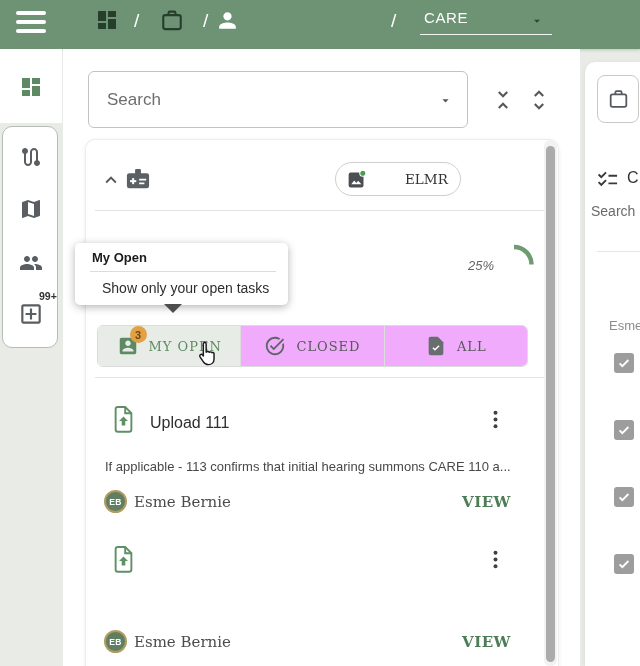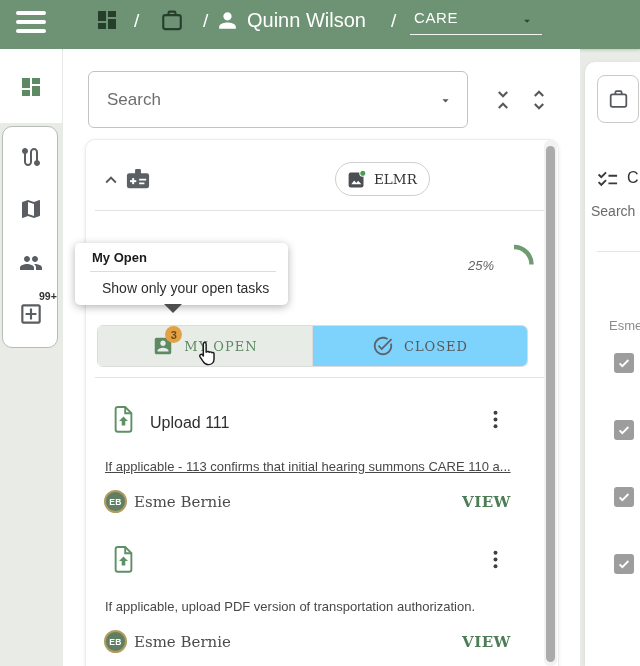--- a/index.html
+++ b/index.html
@@ -7,52 +7,52 @@
        font-family:"Liberation Sans",sans-serif;}
   .abs{position:absolute;}
   svg{display:block;}
 
   
   .header{left:0;top:0;width:640px;height:49px;background:#6d9274;box-shadow:0 1px 3px rgba(0,0,0,.18);}
   .hamburger{left:16px;top:11px;width:30px;height:22px;display:flex;flex-direction:column;justify-content:space-between;cursor:pointer;}
   .hamburger span{display:block;height:3.6px;background:#fff;border-radius:2px;}
   .crumb-slash{color:#fff;font-size:19px;font-weight:300;}
   .crumb-name{color:#fff;font-size:20px;}
-  .ctx-select{left:410px;top:6px;width:132px;height:28px;border-bottom:1.6px solid rgba(255,255,255,.9);cursor:pointer;}
+  .ctx-select{left:420px;top:6px;width:132px;height:28px;border-bottom:1.6px solid rgba(255,255,255,.9);cursor:pointer;}
   .ctx-value{position:absolute;left:4px;top:3px;color:#fff;font-size:15px;letter-spacing:.6px;}
 
   
   .side-top{left:0;top:49px;width:62px;height:74px;background:#fff;}
   .side-group{left:2px;top:126px;width:54px;height:220px;background:#fff;border:1.5px solid #b7bcb6;border-radius:10px;}
   .side-badge{left:39px;top:290px;font-size:10.5px;font-weight:bold;color:#333;}
 
   
   .main-panel{left:63px;top:49px;width:517px;height:617px;background:#fff;}
 
   .search-box{left:88px;top:71px;width:380px;height:57px;background:#fff;border:1.4px solid #c3c3c3;border-radius:6px;box-sizing:border-box;}
   .search-input{position:absolute;left:16px;top:14px;width:310px;height:26px;border:0;outline:none;font-size:17px;color:#555;background:transparent;font-family:"Liberation Sans",sans-serif;}
   .search-input::placeholder{color:#6e6e6e;opacity:1;}
   .icon-btn{cursor:pointer;}
 
   .card{left:85px;top:139px;width:472px;height:527px;background:#fff;border:1px solid #ececec;border-bottom:none;border-radius:10px 10px 0 0;box-shadow:0 1px 4px rgba(0,0,0,.07);}
   .card-title{left:160px;top:170px;font-size:17px;color:#3d3d3d;}
-  .chip{height:34px;background:#fff;border:1.3px solid #cfcfcf;border-radius:17px;box-sizing:border-box;display:flex;align-items:center;padding:0 12px 0 10px;cursor:pointer;}
+  .chip{height:34px;background:#fff;border:1.3px solid #cfcfcf;border-radius:17px;box-sizing:border-box;display:flex;align-items:center;padding:0 12px 0 10px;cursor:pointer;gap:31px;}
   .chip-label{font-family:"DejaVu Serif",serif;font-size:13.5px;color:#333;margin-left:7px;}
   .divider{background:#e3e3e3;height:1px;}
 
   .progress-label{left:468px;top:258px;font-size:13px;color:#636363;font-style:italic;}
 
   .tooltip{left:75px;top:243px;width:213px;height:62px;background:#fff;border-radius:5px;box-shadow:0 2px 8px rgba(0,0,0,.3);z-index:6;}
   .tooltip-title{position:absolute;left:17px;top:7px;font-size:13px;font-weight:bold;color:#1b1b1b;}
   .tooltip-divider{position:absolute;left:15px;top:28px;width:186px;height:1px;background:#dcdcdc;}
   .tooltip-body{position:absolute;left:27px;top:37px;font-size:14px;color:#2e2e2e;}
   .tooltip-arrow{left:164px;top:304px;width:0;height:0;border-left:9px solid transparent;border-right:9px solid transparent;border-top:9px solid #4e4e4e;z-index:6;}
 
   .tabs{left:97px;top:325px;width:431px;height:42px;border:1.3px solid #dcdcdc;border-radius:6px;box-sizing:border-box;display:flex;overflow:hidden;}
-  .tab{flex:1;display:flex;align-items:center;justify-content:center;cursor:pointer;background:#7dd3fc;}
+  .tab{flex:1;display:flex;align-items:center;justify-content:center;cursor:pointer;background:#f0abfc;}
   .tab + .tab{border-left:1px solid #dcdcdc;}
   .tab.active{background:#e8ece7;}
   .tab-label{font-family:"DejaVu Serif",serif;font-size:13px;letter-spacing:1px;margin-left:10px;color:#585858;}
   .tab.active .tab-label{color:#5e8a63;}
   .tab-iconwrap{position:relative;}
   .tab-badge{position:absolute;right:-8px;top:-9px;width:17px;height:17px;border-radius:50%;background:#e2a244;color:#6b4a16;font-size:11px;font-weight:bold;display:flex;align-items:center;justify-content:center;}
 
   .task-title{font-size:16px;color:#2f2f2f;}
   .task-desc{font-size:13px;color:#484848;white-space:nowrap;overflow:hidden;width:445px;}
   .avatar{width:23px;height:23px;border-radius:50%;background:#5f7e62;border:2.5px solid #b29b5e;box-sizing:border-box;color:#fff;font-size:8.5px;font-weight:bold;display:flex;align-items:center;justify-content:center;letter-spacing:.3px;}
@@ -94,21 +94,20 @@
           <path d="M9 7V5.2C9 4.5 9.5 4 10.2 4h3.6c.7 0 1.2.5 1.2 1.2V7"></path>
           <rect x="4.5" y="7" width="15" height="12" rx="1.8"></rect>
         </svg>
     </div>
     <div class="abs crumb-slash" style="left:203px;top:10px;">/</div>
     <div class="abs" style="left:215px;top:8px;cursor:pointer;">
       <svg width="25" height="25" viewBox="0 0 24 24" fill="#fff">
           <path d="M12 12c2.2 0 4-1.8 4-4s-1.8-4-4-4-4 1.8-4 4 1.8 4 4 4zm0 2c-2.7 0-8 1.3-8 4v2h16v-2c0-2.7-5.3-4-8-4z"></path>
         </svg>
     </div>
-    <div class="abs crumb-name" style="left:247px;top:9px;">Quinn Wilson</div>
     <div class="abs crumb-slash" style="left:391px;top:10px;">/</div>
 
     <div class="abs ctx-select">
       <span class="ctx-value">CARE</span>
       <svg class="abs" style="left:110px;top:8px;" width="14" height="14" viewBox="0 0 24 24" fill="#2c4532">
           <path d="M7 10l5 5 5-5z"></path>
         </svg>
     </div>
   </div>
 
@@ -211,59 +210,65 @@
         <span class="tab-badge">3</span>
       </span>
       <span class="tab-label">MY OPEN</span>
     </div>
     <div class="tab">
       <svg width="22" height="22" viewBox="0 0 24 24" fill="#5f6367">
           <path d="M22 5.18 10.59 16.6l-4.24-4.24 1.41-1.41 2.83 2.83 10-10L22 5.18zm-2.21 5.04c.13.57.21 1.17.21 1.78 0 4.42-3.58 8-8 8s-8-3.58-8-8 3.58-8 8-8c1.58 0 3.04.46 4.28 1.25l1.44-1.44C16.1 2.67 14.13 2 12 2 6.48 2 2 6.48 2 12s4.48 10 10 10 10-4.48 10-10c0-1.19-.22-2.33-.6-3.39l-1.61 1.61z"></path>
         </svg>
       <span class="tab-label">CLOSED</span>
     </div>
+    <div class="tab">
+      <svg width="22" height="22" viewBox="0 0 24 24">
+          <path d="M14 2H6c-1.1 0-2 .9-2 2v16c0 1.1.9 2 2 2h12c1.1 0 2-.9 2-2V8l-6-6z" fill="#686d70"></path>
+          <path d="M10.9 17.3l-2.8-2.8 1.2-1.2 1.6 1.6 3.8-3.8 1.2 1.2z" fill="#fff"></path>
+        </svg>
+      <span class="tab-label">ALL</span>
+    </div>
   </div>
 
   <div class="abs divider" style="left:95px;top:377px;width:450px;"></div>
 
   <div class="abs" style="left:110px;top:404px;">
     <svg width="27" height="33" viewBox="0 0 24 28" fill="none">
         <path d="M13.5 2H7c-1.1 0-2 .9-2 2v18c0 1.1.9 2 2 2h10c1.1 0 2-.9 2-2V7.5L13.5 2z" stroke="#5e9065" stroke-width="1.7"></path>
         <path d="M13.5 2v5.5H19" stroke="#5e9065" stroke-width="1.7"></path>
         <path d="M12 10.5l4 4h-2.4v4h-3.2v-4H8z" fill="#5e9065"></path>
       </svg>
   </div>
   <div class="abs task-title" style="left:150px;top:414px;">Upload 111</div>
   <div class="abs icon-btn" style="left:483px;top:407px;">
     <svg width="25" height="25" viewBox="0 0 24 24" fill="#3f3f3f">
         <circle cx="12" cy="5.5" r="1.9"></circle>
         <circle cx="12" cy="12" r="1.9"></circle>
         <circle cx="12" cy="18.5" r="1.9"></circle>
       </svg>
   </div>
-  <div class="abs task-desc" style="left:105px;top:459px;text-decoration:underline;">If applicable - 113 confirms that initial hearing summons CARE 110 a...</div>
+  <div class="abs task-desc" style="left:105px;top:459px;">If applicable - 113 confirms that initial hearing summons CARE 110 a...</div>
   <div class="abs avatar" style="left:104px;top:490px;">EB</div>
   <div class="abs assignee" style="left:134px;top:493px;">Esme Bernie</div>
   <div class="abs view-link" style="left:462px;top:493px;">VIEW</div>
 
   <div class="abs" style="left:110px;top:544px;">
     <svg width="27" height="33" viewBox="0 0 24 28" fill="none">
         <path d="M13.5 2H7c-1.1 0-2 .9-2 2v18c0 1.1.9 2 2 2h10c1.1 0 2-.9 2-2V7.5L13.5 2z" stroke="#5e9065" stroke-width="1.7"></path>
         <path d="M13.5 2v5.5H19" stroke="#5e9065" stroke-width="1.7"></path>
         <path d="M12 10.5l4 4h-2.4v4h-3.2v-4H8z" fill="#5e9065"></path>
       </svg>
   </div>
   <div class="abs icon-btn" style="left:483px;top:547px;">
     <svg width="25" height="25" viewBox="0 0 24 24" fill="#3f3f3f">
         <circle cx="12" cy="5.5" r="1.9"></circle>
         <circle cx="12" cy="12" r="1.9"></circle>
         <circle cx="12" cy="18.5" r="1.9"></circle>
       </svg>
   </div>
-  <div class="abs task-desc" style="left:105px;top:599px;">If applicable, upload PDF version of transportation authorization.</div>
   <div class="abs avatar" style="left:104px;top:630px;">EB</div>
   <div class="abs assignee" style="left:134px;top:633px;">Esme Bernie</div>
   <div class="abs view-link" style="left:462px;top:633px;">VIEW</div>
 
   <div class="abs scroll-track">
     <div class="scroll-thumb"></div>
   </div>
 
   <div class="abs tooltip">
     <div class="tooltip-title">My Open</div>

